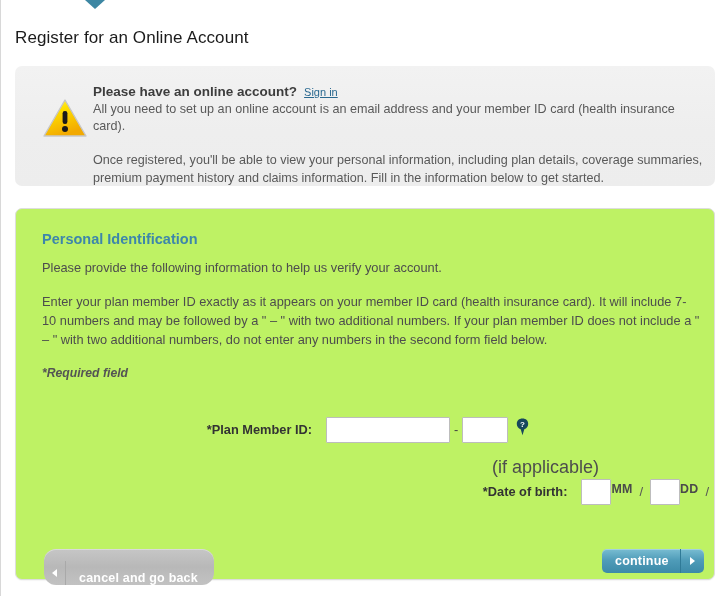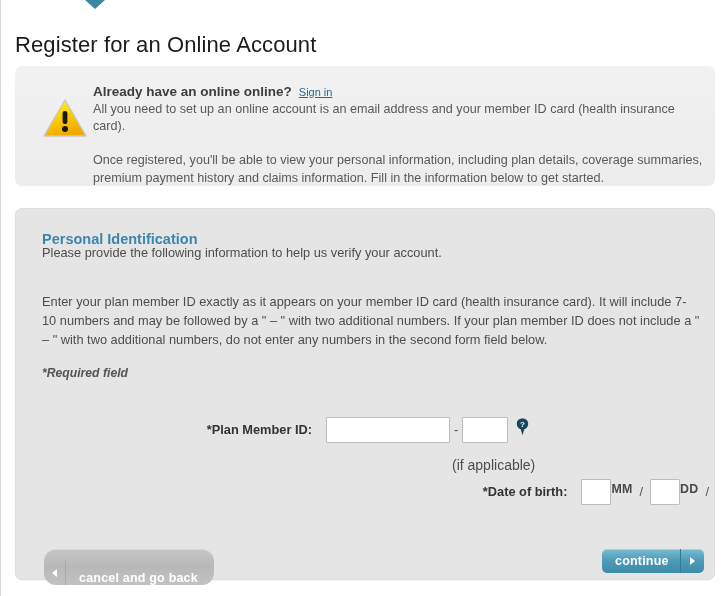--- a/index.html
+++ b/index.html
@@ -27,21 +27,21 @@
     width: 0; height: 0;
     border-left: 10px solid transparent;
     border-right: 10px solid transparent;
     border-top: 9px solid #3d87a3;
   }
 
   
   .page-title {
     position: absolute;
     left: 14px; top: 17px;
-    font-size: 22px;
+    font-size: 17px;
     font-weight: 400;
     color: #1b1b1b;
     letter-spacing: 0.1px;
     white-space: nowrap;
   }
 
   
   .alert-panel {
     position: absolute;
     left: 14px; top: 66px;
@@ -88,36 +88,36 @@
     margin: 17px 0 0 0;
     width: 620px;
   }
 
   
   .form-card {
     position: absolute;
     left: 14px; top: 208px;
     width: 700px;
     height: 372px;
-    background: #e5e5e5;
+    background: #bef264;
     border: 1px solid #dddddd;
     border-radius: 7px;
     box-shadow: 0 1px 1px rgba(0,0,0,0.04);
   }
 
   .section-title {
     position: absolute;
     left: 26px; top: 22px;
     font-size: 14.5px;
     font-weight: bold;
     color: #3d86ab;
   }
   .intro-line {
     position: absolute;
-    left: 26px; top: 36px;
+    left: 26px; top: 51px;
     font-size: 12.8px;
     color: #4d4d4d;
     text-align: center;
   }
   .body-para {
     position: absolute;
     left: 26px; top: 83px;
     width: 658px;
     font-size: 12.8px;
     color: #4d4d4d;
@@ -175,22 +175,22 @@
   .help-icon {
     margin-left: 8px;
     margin-top: 1px;
     width: 13px; height: 18px;
     cursor: pointer;
     flex: 0 0 auto;
   }
 
   .if-applicable {
     position: absolute;
-    left: 436px; top: 40px;
-    font-size: 14px;
+    left: 476px; top: 40px;
+    font-size: 18px;
     color: #4d4d4d;
     white-space: nowrap;
   }
 
   .dob-group { display: flex; align-items: flex-start; }
   .dob-cell { display: flex; flex-direction: row; align-items: flex-start; }
   .input-mm { width: 30px; }
   .input-dd { width: 30px; }
   .input-yyyy { width: 46px; }
   .dob-hint {
@@ -284,21 +284,21 @@
           <stop offset="100%" stop-color="#f2a900"></stop>
         </linearGradient>
       </defs>
       <path d="M22 2 L43 38 L1 38 Z" fill="url(#warnGrad)" stroke="#c7c7c7" stroke-width="1.4" stroke-linejoin="round"></path>
       <rect x="19.6" y="13" width="4.8" height="13" rx="2.2" fill="#1a1a1a"></rect>
       <circle cx="22" cy="31" r="3" fill="#1a1a1a"></circle>
     </svg>
 
     <div class="alert-body">
       <div class="alert-heading">
-        <span>Already have an online online?</span><a class="signin-link">Sign in</a>
+        <span>Please have an online account?</span><a class="signin-link">Sign in</a>
       </div>
       <p class="alert-line">All you need to set up an online account is an email address and your member ID card (health insurance card).</p>
       <p class="alert-para">Once registered, you'll be able to view your personal information, including plan details, coverage summaries, premium payment history and claims information. Fill in the information below to get started.</p>
     </div>
   </div>
 
   <div class="form-card">
 
     <div class="section-title">Personal Identification</div>
     <div class="intro-line">Please provide the following information to help us verify your account.</div>

